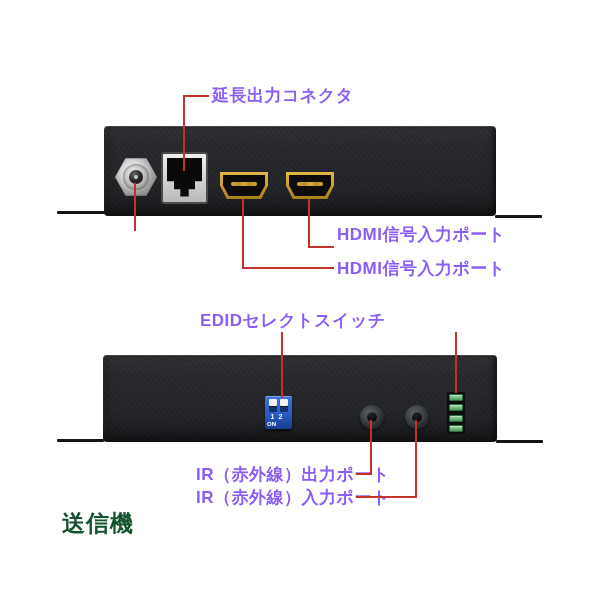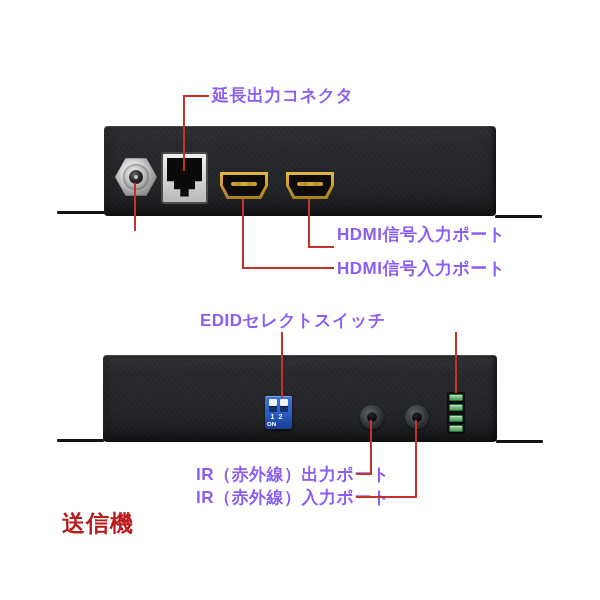--- a/index.html
+++ b/index.html
@@ -6,21 +6,21 @@
   .stage{
     position:relative;width:600px;height:600px;background:#ffffff;overflow:hidden;
     font-family:"Liberation Sans","DejaVu Sans",sans-serif;
   }
   
   .label{
     position:absolute;font-weight:bold;font-size:17px;line-height:1.1;
     color:#8b5cf6;white-space:nowrap;letter-spacing:0.5px;
   }
   .caption{
-    position:absolute;font-weight:bold;font-size:23px;color:#b91c1c;
+    position:absolute;font-weight:bold;font-size:23px;color:#14532d;
     letter-spacing:1px;white-space:nowrap;
   }
   
   .leader{position:absolute;background:#c5312b;z-index:5;}
   
   .panel{
     position:absolute;border-radius:4px;
     background:
       repeating-linear-gradient(47deg, rgba(255,255,255,0.018) 0 2px, rgba(0,0,0,0.02) 2px 4px),
       linear-gradient(180deg,#2e3033 0%,#26282b 22%,#222427 60%,#1a1c1e 100%);

